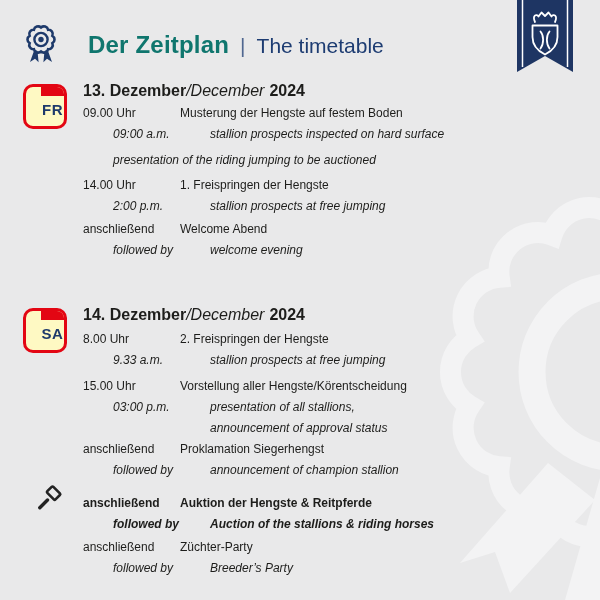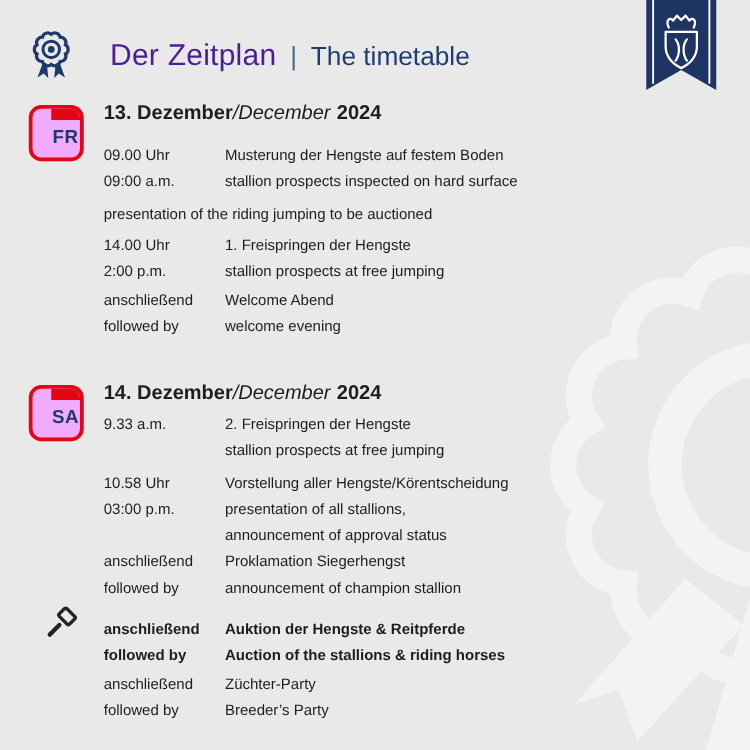--- a/index.html
+++ b/index.html
@@ -8,43 +8,43 @@
     background:#e9e9ea;
     font-family:"Liberation Sans",sans-serif;
     color:#1d1d1b;
   }
   svg{display:block;}
   
   .watermark{position:absolute;left:0;top:0;width:600px;height:600px;pointer-events:none;}
   
   .medal{position:absolute;left:21px;top:23px;}
   .title{position:absolute;left:88px;top:31px;display:flex;align-items:baseline;white-space:nowrap;}
-  .title .t-de{font-size:24px;font-weight:400;color:#4c1d95;letter-spacing:.2px;}
+  .title .t-de{font-size:24px;font-weight:700;color:#0f766e;letter-spacing:.2px;}
   .title .t-sep{font-size:21px;color:#1d3c72;opacity:.75;margin:0 11px;font-weight:400;}
   .title .t-en{font-size:21px;color:#1d3c72;}
   .banner{position:absolute;left:515px;top:0;}
   
-  .cal{position:absolute;left:23px;width:44px;height:45px;background:#f0abfc;
+  .cal{position:absolute;left:23px;width:44px;height:45px;background:#fef9c3;
        border:3px solid #e30613;border-radius:10px;box-sizing:border-box;overflow:hidden;padding-left:15px;}
   .cal .cal-top{height:9px;background:#e30613;}
   .cal .cal-lbl{height:27px;display:flex;align-items:center;justify-content:center;
        color:#1e3a6b;font-weight:700;font-size:15px;letter-spacing:.5px;}
   .cal-fr{top:84px;} .cal-sa{top:308px;}
   
   .gavel{position:absolute;left:35px;top:485px;}
   
   .section{position:absolute;left:83px;width:512px;}
   .sec-1{top:80px;} .sec-2{top:304px;}
   .sec-hdr{font-size:16px;line-height:21px;white-space:nowrap;}
   .d-de{font-weight:700;} .d-en{font-style:italic;} .d-yr{font-weight:700;margin-left:5px;}
   .row{display:grid;grid-template-columns:97px 1fr;}
   .line{font-size:12px;line-height:21px;white-space:nowrap;}
-  .it{}
+  .it{font-style:italic;margin-left:30px;}
   .em .line{font-weight:700;}
-  .mb0{margin-bottom:0;} .mb1{margin-bottom:13px;} .mb2{margin-bottom:2px;}
+  .mb0{margin-bottom:0;} .mb1{margin-bottom:2px;} .mb2{margin-bottom:2px;}
   .mb4{margin-bottom:4px;} .mb5{margin-bottom:5px;} .mb12{margin-bottom:12px;}
 </style>
 </head>
 <body>
 
 <div class="canvas">
 
   <svg class="watermark" width="600" height="600" viewBox="0 0 600 600">
     <g stroke="#f3f3f4" fill="none">
       <path stroke-width="21" d="M618.0,220.0 A39.2,39.2 0 0 1 684.0,235.1 A39.2,39.2 0 0 1 736.8,277.2 A39.2,39.2 0 0 1 766.2,338.2 A39.2,39.2 0 0 1 766.2,405.8 A39.2,39.2 0 0 1 736.8,466.8 A39.2,39.2 0 0 1 684.0,508.9 A39.2,39.2 0 0 1 618.0,524.0 A39.2,39.2 0 0 1 552.0,508.9 A39.2,39.2 0 0 1 499.2,466.8 A39.2,39.2 0 0 1 469.8,405.8 A39.2,39.2 0 0 1 469.8,338.2 A39.2,39.2 0 0 1 499.2,277.2 A39.2,39.2 0 0 1 552.0,235.1 A39.2,39.2 0 0 1 618.0,220.0 Z"></path>
@@ -149,31 +149,32 @@
     </div>
   </div>
 
   <div class="section sec-2">
     <div class="sec-hdr mb4">
       <span class="d-de">14. Dezember</span><span class="d-en">/December</span><span class="d-yr">2024</span>
     </div>
 
     <div class="row mb5">
       <div>
+        <div class="line">8.00 Uhr</div>
         <div class="line it">9.33 a.m.</div>
       </div>
       <div>
         <div class="line">2. Freispringen der Hengste</div>
         <div class="line it">stallion prospects at free jumping</div>
       </div>
     </div>
 
     <div class="row mb0">
       <div>
-        <div class="line">10.58 Uhr</div>
+        <div class="line">15.00 Uhr</div>
         <div class="line it">03:00 p.m.</div>
       </div>
       <div>
         <div class="line">Vorstellung aller Hengste/Körentscheidung</div>
         <div class="line it">presentation of all stallions,</div>
         <div class="line it">announcement of approval status</div>
       </div>
     </div>
 
     <div class="row mb12">

